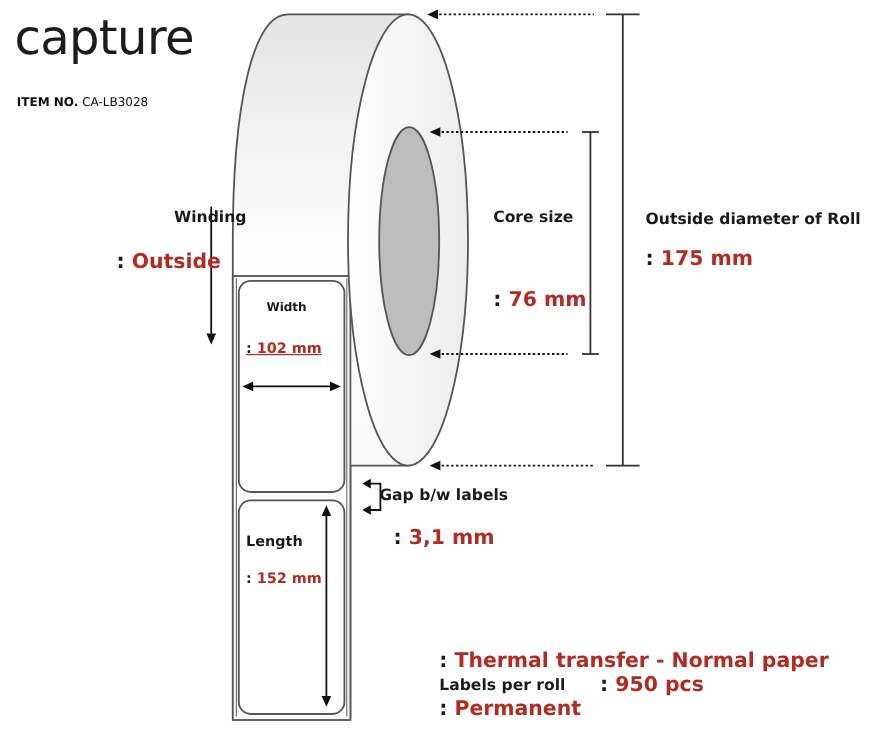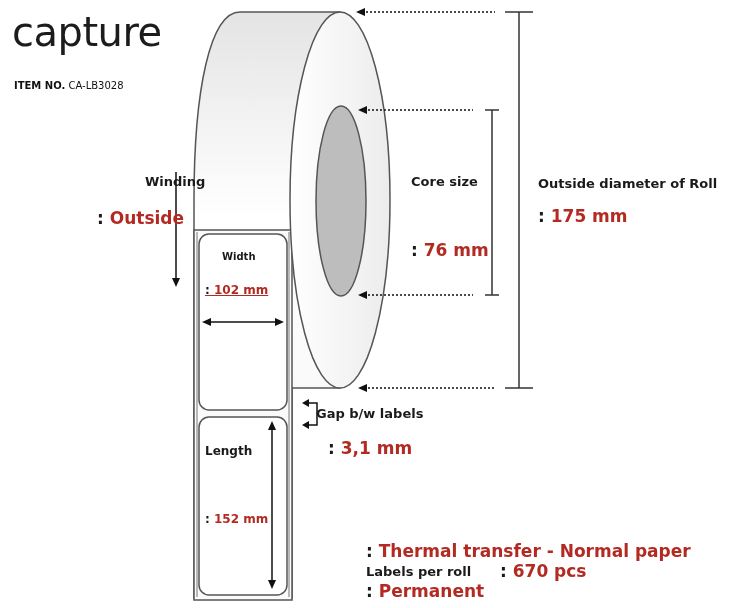--- a/index.html
+++ b/index.html
@@ -105,35 +105,35 @@
   <span>CA-LB3028</span>
 </div>
 
 <div class="abs lbl" style="left:97px;top:174px;margin-left:48px;">Winding</div>
 <div class="abs val" style="left:97px;top:208px;"><span class="colon">: </span><span>Outside</span></div>
 
 <div class="abs lbl" style="left:222px;top:251px;font-size:10px;">Width</div>
 <div class="abs val" style="left:205px;top:283px;font-size:12px;text-decoration:underline;"><span class="colon">: </span><span>102 mm</span></div>
 
 <div class="abs lbl" style="left:205px;top:444px;font-size:12px;">Length</div>
-<div class="abs val" style="left:205px;top:475px;font-size:12px;margin-top:37px;"><span class="colon">: </span><span>152 mm</span></div>
+<div class="abs val" style="left:205px;top:475px;font-size:12px;"><span class="colon">: </span><span>152 mm</span></div>
 
 <div class="abs lbl" style="left:316px;top:406px;">Gap b/w labels</div>
 <div class="abs val" style="left:328px;top:438px;"><span class="colon">: </span><span>3,1 mm</span></div>
 
 <div class="abs lbl" style="left:411px;top:174px;">Core size</div>
 <div class="abs val" style="left:411px;top:208px;margin-top:32px;"><span class="colon">: </span><span>76 mm</span></div>
 
 <div class="abs lbl" style="left:538px;top:176px;">Outside diameter of Roll</div>
 <div class="abs val" style="left:538px;top:206px;"><span class="colon">: </span><span>175 mm</span></div>
 
 <div class="abs specs">
   <div class="spec-row">
     <span class="val"><span class="colon">: </span><span>Thermal transfer - Normal paper</span></span>
   </div>
   <div class="spec-row">
     <span class="lbl k">Labels per roll</span>
-    <span class="val"><span class="colon">: </span><span>670 pcs</span></span>
+    <span class="val"><span class="colon">: </span><span>950 pcs</span></span>
   </div>
   <div class="spec-row">
     <span class="val"><span class="colon">: </span><span>Permanent</span></span>
   </div>
 </div>
 
 </body></html>

